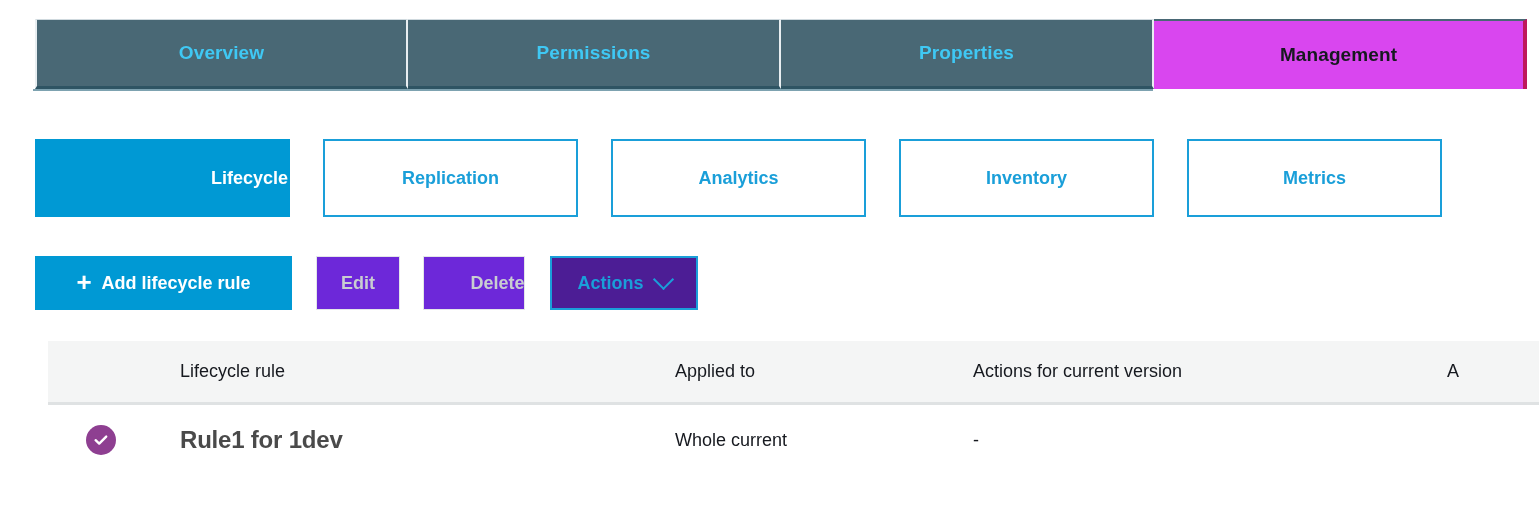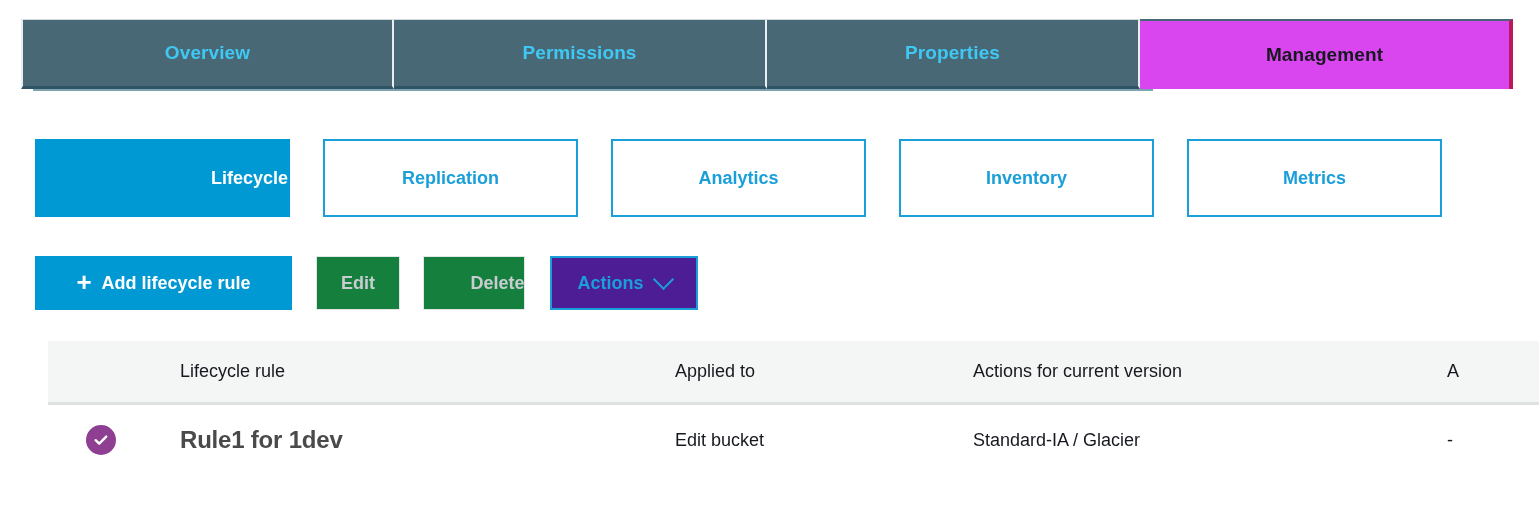--- a/index.html
+++ b/index.html
@@ -12,21 +12,21 @@
     height: 509px;
     font-family: "Liberation Sans", sans-serif;
     -webkit-font-smoothing: antialiased;
     overflow: hidden;
     position: relative;
   }
 
   
   #console-tabs {
     position: absolute;
-    left: 21px;
+    left: 35px;
     top: 19px;
     width: 1494px;
     height: 70px;
     display: flex;
     align-items: stretch;
     box-sizing: border-box;
   }
   .console-tab {
     flex: 0 0 373px;
     box-sizing: border-box;
@@ -131,21 +131,21 @@
     gap: 10px;
   }
   #add-lifecycle-rule-button .plus-glyph {
     font-size: 26px;
     line-height: 0;
     font-weight: bold;
     position: relative;
     top: -1px;
   }
   #edit-button, #delete-button {
-    background: #15803d;
+    background: #6d28d9;
     color: #c9cdd1;
     border: 1px solid #e3e6e8;
     cursor: default;
   }
   #edit-button { width: 84px; margin-left: 24px; }
   #delete-button { width: 102px; margin-left: 23px; padding-left: 47px; }
   #actions-button {
     background: #4c1d95;
     color: #1a9fd9;
     border: 2px solid #1a9fd9;
@@ -289,19 +289,18 @@
   <div id="lifecycle-table-body">
     <div class="table-row">
       <div class="col-status">
         <span id="status-check-icon">
           <svg width="16" height="16" viewBox="0 0 16 16" aria-hidden="true">
             <path d="M2.6 8.2 L6.2 11.6 L13.2 4.6" fill="none" stroke="#ffffff" stroke-width="2.4" stroke-linecap="round" stroke-linejoin="round"></path>
           </svg>
         </span>
       </div>
       <div class="col-rule td rule-name">Rule1 for 1dev</div>
-      <div class="col-applied td">Edit bucket</div>
-      <div class="col-current td">Standard-IA / Glacier</div>
+      <div class="col-applied td">Whole current</div>
       <div class="col-previous td">-</div>
     </div>
   </div>
 
 </div>
 
 </body></html>

